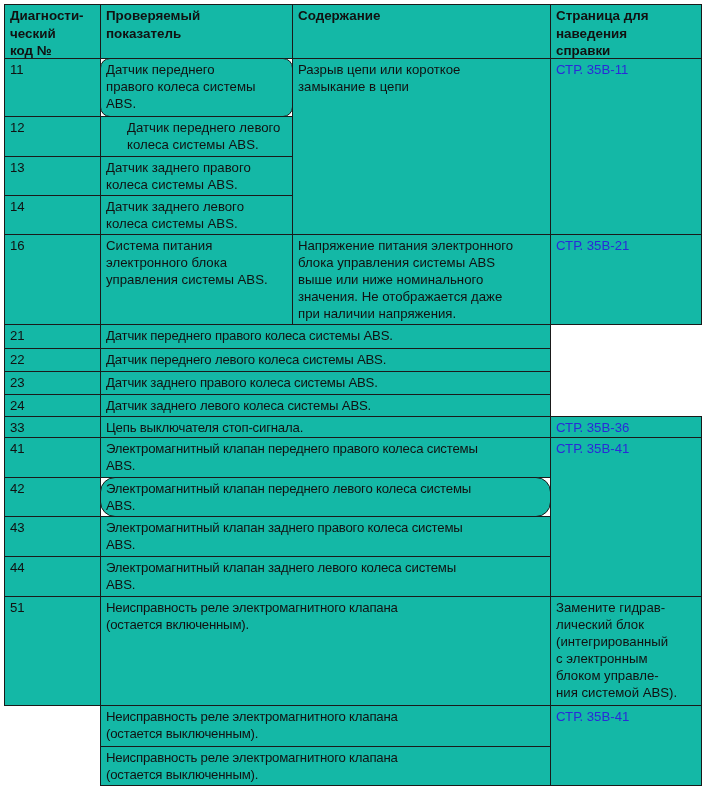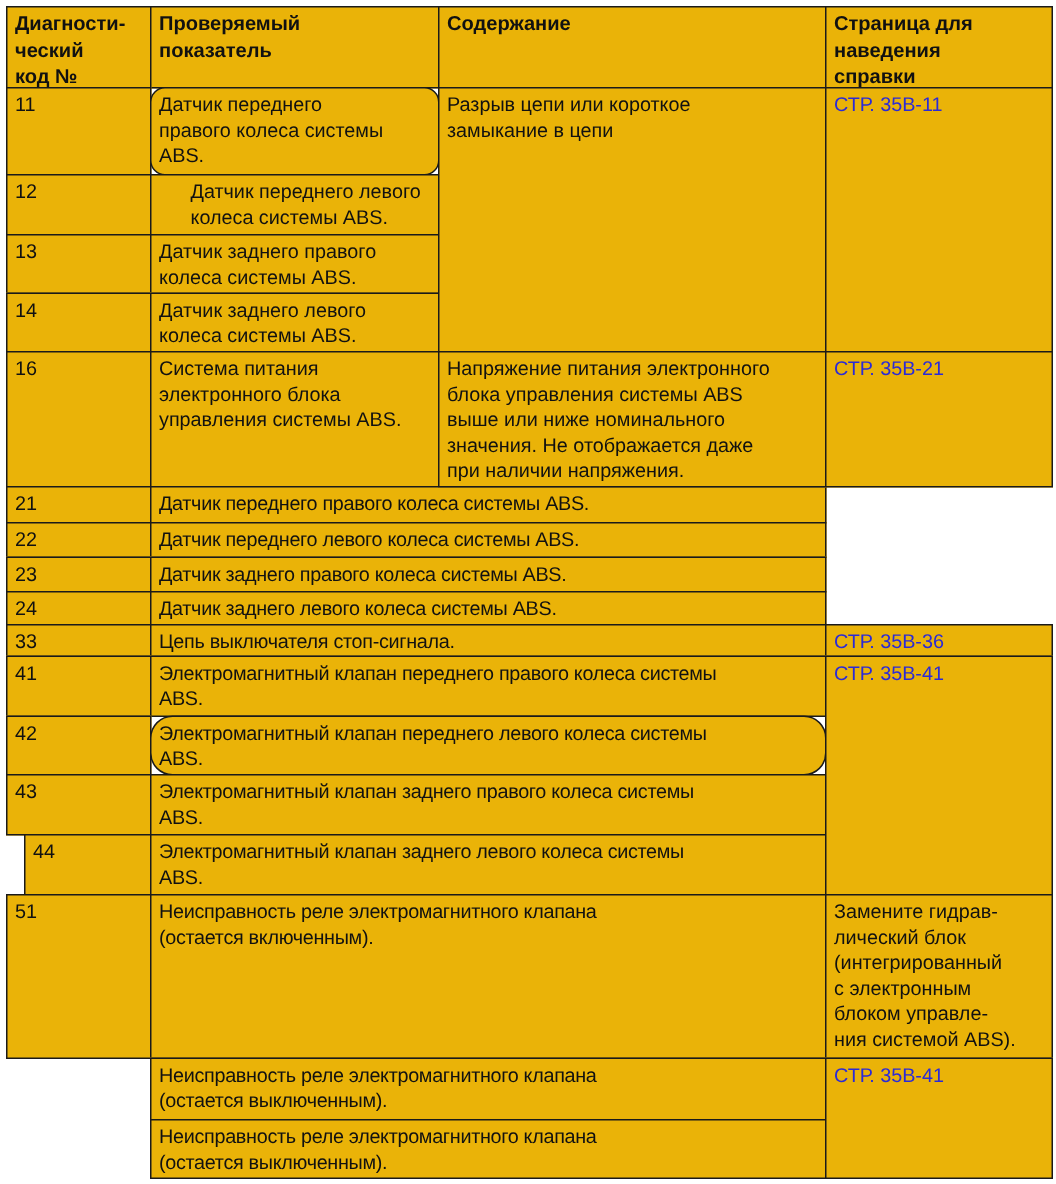--- a/index.html
+++ b/index.html
@@ -1,19 +1,19 @@
 <!DOCTYPE html>
 <html><head>
 <meta charset="utf-8">
 <style>
   html, body { margin:0; padding:0; background:#fff; }
   body { width:704px; height:789px; position:relative; overflow:hidden;
          font-family:"Liberation Sans", sans-serif; font-size:13.2px; color:#111; line-height:17px; }
   .tbl { position:absolute; left:0; top:0; width:704px; height:789px; }
-  .cell { position:absolute; box-sizing:border-box; border:1px solid #1a1a1a; padding:2px 4px 0 5px; background:#eab308; }
+  .cell { position:absolute; box-sizing:border-box; border:1px solid #1a1a1a; padding:2px 4px 0 5px; background:#14b8a6; }
   .hdr { font-weight:bold; line-height:17.5px; font-size:13.4px; }
   .link { color:#2a2ad8; }
   .narrow { letter-spacing:-0.2px; }
 </style>
 </head>
 <body>
 
 <div class="tbl" id="tbl">
     <div class="cell hdr" style="left: 4px; top: 4px; width: 97px; height: 55px; white-space: pre-line;">Диагности-
 ческий
@@ -53,21 +53,21 @@
     <div class="cell narrow" style="left: 100px; top: 416px; width: 451px; height: 22px; white-space: pre-line;">Цепь выключателя стоп-сигнала.</div>
     <div class="cell " style="left: 4px; top: 437px; width: 97px; height: 41px; white-space: pre-line;">41</div>
     <div class="cell narrow" style="left: 100px; top: 437px; width: 451px; height: 41px; white-space: pre-line;">Электромагнитный клапан переднего правого колеса системы
 ABS.</div>
     <div class="cell " style="left: 4px; top: 477px; width: 97px; height: 40px; white-space: pre-line;">42</div>
     <div class="cell narrow" style="left: 100px; top: 477px; width: 451px; height: 40px; white-space: pre-line; border-radius: 15px;">Электромагнитный клапан переднего левого колеса системы
 ABS.</div>
     <div class="cell " style="left: 4px; top: 516px; width: 97px; height: 41px; white-space: pre-line;">43</div>
     <div class="cell narrow" style="left: 100px; top: 516px; width: 451px; height: 41px; white-space: pre-line;">Электромагнитный клапан заднего правого колеса системы
 ABS.</div>
-    <div class="cell " style="left: 16px; top: 556px; width: 97px; height: 41px; white-space: pre-line;">44</div>
+    <div class="cell " style="left: 4px; top: 556px; width: 97px; height: 41px; white-space: pre-line;">44</div>
     <div class="cell narrow" style="left: 100px; top: 556px; width: 451px; height: 41px; white-space: pre-line;">Электромагнитный клапан заднего левого колеса системы
 ABS.</div>
     <div class="cell " style="left: 4px; top: 596px; width: 97px; height: 110px; white-space: pre-line;">51</div>
     <div class="cell narrow" style="left: 100px; top: 596px; width: 451px; height: 110px; white-space: pre-line;">Неисправность реле электромагнитного клапана
 (остается включенным).</div>
     <div class="cell narrow" style="left: 100px; top: 705px; width: 451px; height: 42px; white-space: pre-line;">Неисправность реле электромагнитного клапана
 (остается выключенным).</div>
     <div class="cell " style="left: 4px; top: 746px; width: 110px; height: 40px; white-space: pre-line; margin-top: 45px;">53</div>
     <div class="cell narrow" style="left: 100px; top: 746px; width: 451px; height: 40px; white-space: pre-line;">Неисправность реле электромагнитного клапана
 (остается выключенным).</div>

